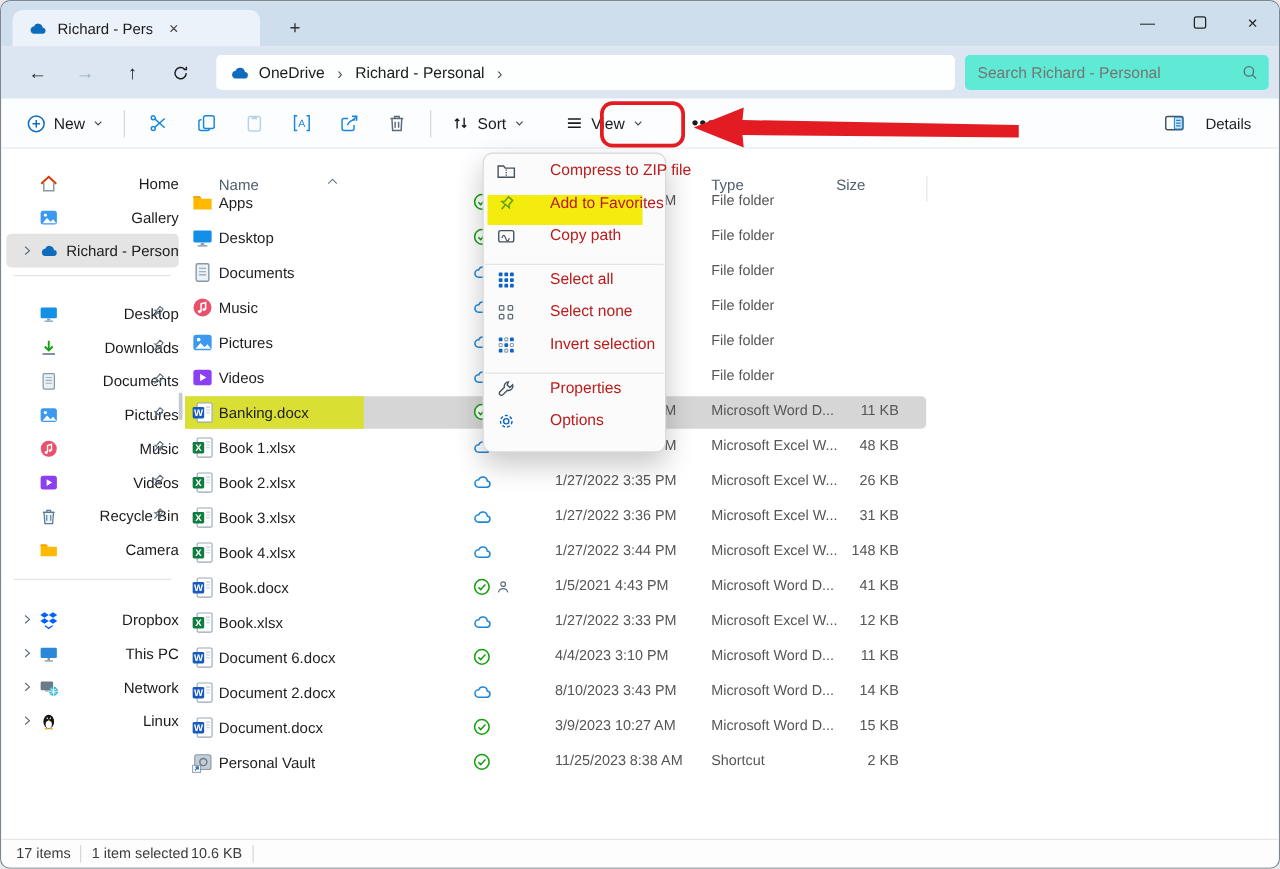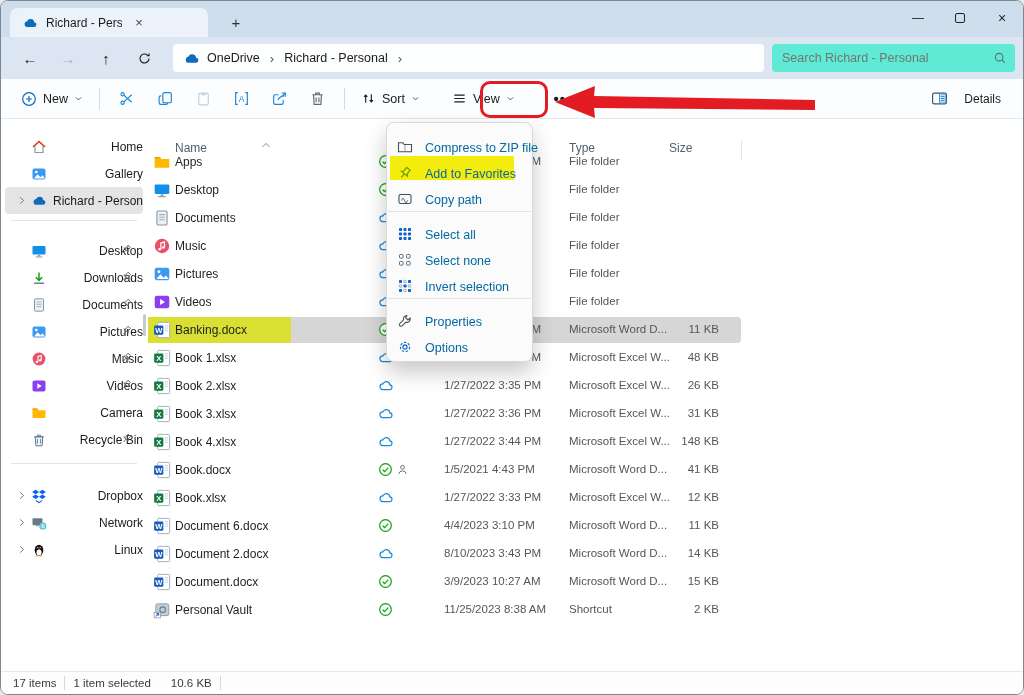--- a/index.html
+++ b/index.html
@@ -86,22 +86,22 @@
   .f-name{position:absolute;left:28px;top:7px;color:#1f1f1f;white-space:nowrap;}
   .f-status{position:absolute;left:231px;top:6px;display:flex;gap:3px;}
   .f-date{position:absolute;left:297px;top:7px;width:97px;color:#565656;font-size:11.5px;white-space:nowrap;}
   .f-date.frag{text-align:right;}
   .f-type{position:absolute;left:422px;top:7px;width:150px;color:#565656;font-size:11.5px;white-space:nowrap;}
   .f-size{position:absolute;left:480px;top:7px;width:92px;color:#565656;font-size:11.5px;text-align:right;}
 
   
   .cmenu{position:absolute;left:385px;top:121px;width:147px;background:#fbfbfb;border:1px solid #d9d9d9;
     border-radius:8px;box-shadow:0 10px 22px rgba(0,0,0,.22);z-index:30;padding:6px 0;}
-  .m-item{position:relative;height:26px;display:flex;align-items:flex-end;padding:0 8px 0 10px;gap:12px;
-    font-size:12.5px;color:#0369a1;}
+  .m-item{position:relative;height:26px;display:flex;align-items:flex-start;padding:0 8px 0 10px;gap:27px;
+    font-size:12.5px;color:#b91c1c;}
   .m-item .m-label{white-space:nowrap;position:relative;z-index:2;}
   .m-item .ic{position:relative;z-index:2;}
   .m-item.hl::before{content:"";position:absolute;left:3px;top:1px;width:124px;bottom:1px;
     background:var(--highlight_yellow);}
   .m-div{height:1px;background:#e4e4e4;margin:4px 1px;}
 
   
   .statusbar{position:absolute;left:0;bottom:0;right:0;height:23px;background:#fdfdfd;border-top:1px solid #e8e8e8;
     display:flex;align-items:center;font-size:11.5px;color:#3b3b3b;}
   .st-sep{width:1px;height:14px;background:#d8d8d8;margin:0 8px;}
@@ -445,49 +445,49 @@
                 <path d="M8 9v4.6"></path>
               </g>
             </svg>
           </span>
         </div>
         <div class="sb-item">
           <span class="sb-chev"></span>
           <span class="sb-ic">
             <span class="ic">
               <svg width="16" height="16" viewBox="0 0 16 16">
-                <path d="M1.5 3.5h4.6l1.4 1.8h7V13h-13z" fill="#ffb900"></path>
-                <path d="M1.5 3.5h4.6l1 1.3H1.5z" fill="#f29d00"></path>
-              </svg>
-            </span>
-          </span>
-          <span class="sb-label">Camera</span>
-        </div>
-        <div class="sb-item">
-          <span class="sb-chev"></span>
-          <span class="sb-ic">
-            <span class="ic">
-              <svg width="16" height="16" viewBox="0 0 16 16">
                 <path d="M4.2 4.8h7.6l-.7 9H4.9z" fill="#eaf4fb" stroke="#5b7a94" stroke-width="1"></path>
                 <path d="M3.2 4.8h9.6" stroke="#5b7a94" stroke-width="1"></path>
                 <path d="M6.5 4.5V3.2h3v1.3" fill="none" stroke="#5b7a94" stroke-width="1"></path>
                 <path d="M6.4 7v4.5M9.6 7v4.5" stroke="#5b7a94" stroke-width="0.9"></path>
               </svg>
             </span>
           </span>
           <span class="sb-label">Recycle Bin</span>
           <span class="ic sb-pin">
             <svg width="13" height="13" viewBox="0 0 16 16">
               <g transform="rotate(40 8 8)" fill="none" stroke="#5c6b78" stroke-width="1.1">
                 <path d="M6 2.8h4v4.4l1.6 1.6H4.4L6 7.2z"></path>
                 <path d="M8 9v4.6"></path>
               </g>
             </svg>
           </span>
         </div>
+        <div class="sb-item">
+          <span class="sb-chev"></span>
+          <span class="sb-ic">
+            <span class="ic">
+              <svg width="16" height="16" viewBox="0 0 16 16">
+                <path d="M1.5 3.5h4.6l1.4 1.8h7V13h-13z" fill="#ffb900"></path>
+                <path d="M1.5 3.5h4.6l1 1.3H1.5z" fill="#f29d00"></path>
+              </svg>
+            </span>
+          </span>
+          <span class="sb-label">Camera</span>
+        </div>
         <div class="sb-div second"></div>
         <div class="sb-item">
           <span class="sb-chev">
             <svg width="11" height="11" viewBox="0 0 16 16">
               <path d="M6 3.5 11 8l-5 4.5" fill="none" stroke="#5c6b78" stroke-width="1.3"></path>
             </svg>
           </span>
           <span class="sb-ic">
             <span class="ic">
               <svg width="16" height="16" viewBox="0 0 16 16">
@@ -495,20 +495,37 @@
                   <path d="M4.6 1.8 8 4 4.6 6.2 1.2 4z"></path>
                   <path d="M11.4 1.8 14.8 4l-3.4 2.2L8 4z"></path>
                   <path d="M4.6 6.6 8 8.8l-3.4 2.2-3.4-2.2z"></path>
                   <path d="M11.4 6.6l3.4 2.2-3.4 2.2L8 8.8z"></path>
                   <path d="M4.9 12 8 14l3.1-2v1.2L8 15.3l-3.1-2.1z"></path>
                 </g>
               </svg>
             </span>
           </span>
           <span class="sb-label">Dropbox</span>
+        </div>
+        <div class="sb-item">
+          <span class="sb-chev">
+            <svg width="11" height="11" viewBox="0 0 16 16">
+              <path d="M6 3.5 11 8l-5 4.5" fill="none" stroke="#5c6b78" stroke-width="1.3"></path>
+            </svg>
+          </span>
+          <span class="sb-ic">
+            <span class="ic">
+              <svg width="16" height="16" viewBox="0 0 16 16">
+                <rect x="1.5" y="3.2" width="13" height="8.2" rx="1" fill="#2b88d8"></rect>
+                <rect x="7" y="11.4" width="2" height="1.8" fill="#8a98a5"></rect>
+                <rect x="4.8" y="13.2" width="6.4" height="1.1" fill="#8a98a5"></rect>
+              </svg>
+            </span>
+          </span>
+          <span class="sb-label">This PC</span>
         </div>
         <div class="sb-item">
           <span class="sb-chev">
             <svg width="11" height="11" viewBox="0 0 16 16">
               <path d="M6 3.5 11 8l-5 4.5" fill="none" stroke="#5c6b78" stroke-width="1.3"></path>
             </svg>
           </span>
           <span class="sb-ic">
             <span class="ic">
               <svg width="16" height="16" viewBox="0 0 16 16">
@@ -1024,16 +1041,16 @@
           </svg>
         </span>
         <span class="m-label">Options</span>
       </div>
     </div>
 
   <div class="statusbar">
     <span style="margin-left:12px;">17 items</span>
     <span class="st-sep"></span>
     <span>1 item selected</span>
-    <span style="margin-left:20px;">10.6 KB</span>
+    <span style="margin-left:2px;">10.6 KB</span>
     <span class="st-sep"></span>
   </div>
 </div>
 
 </body></html>

